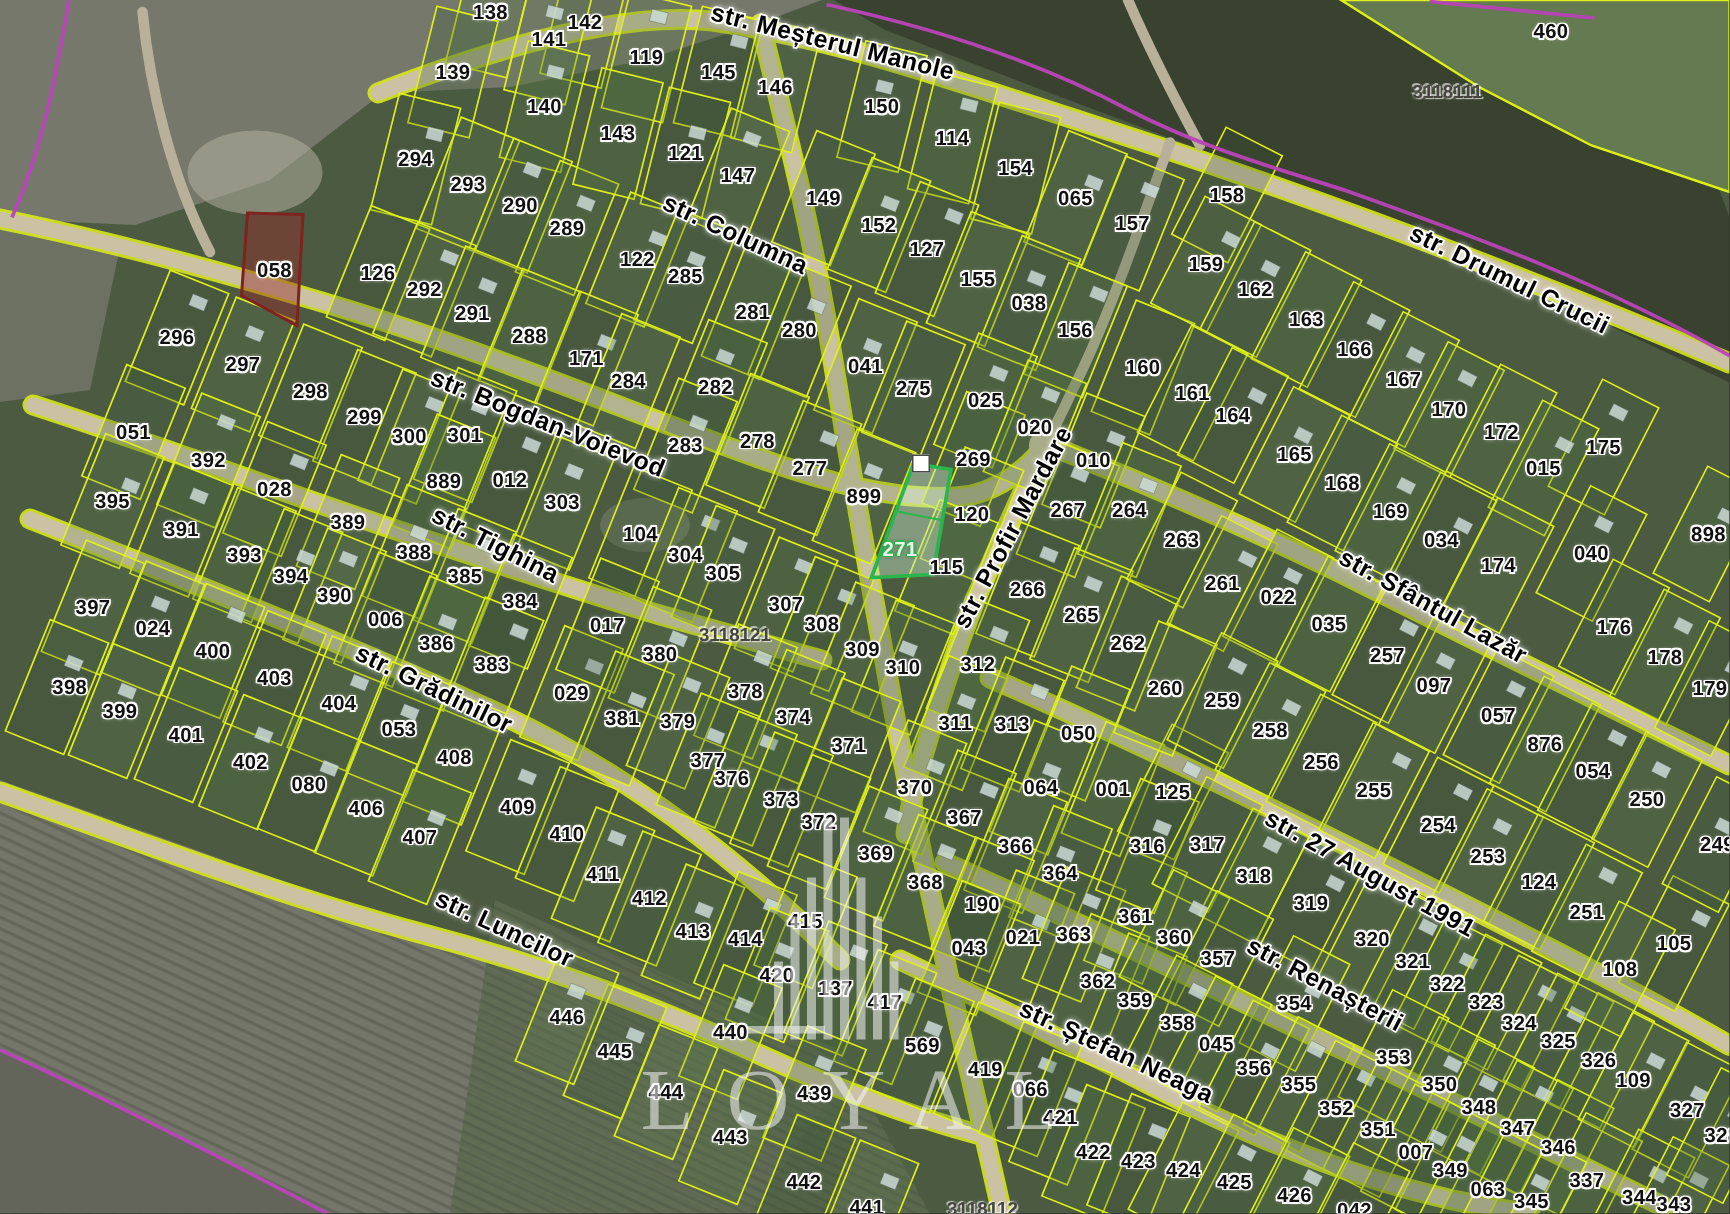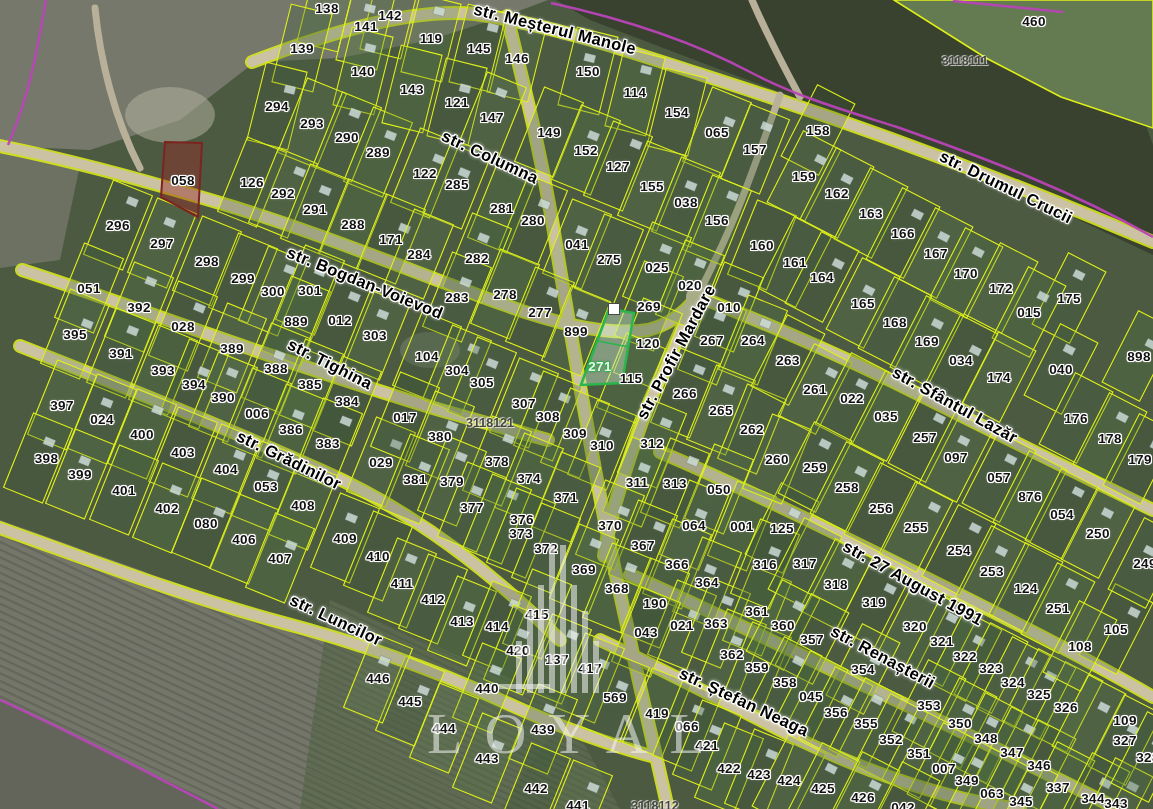--- a/index.html
+++ b/index.html
@@ -634,21 +634,21 @@
       <div class="plabel" style="left: 440px; top: 436px;">380</div>
       <div class="plabel" style="left: 497px; top: 461px;">378</div>
       <div class="plabel" style="left: 529px; top: 478px;">374</div>
       <div class="plabel" style="left: 415px; top: 479px;">381</div>
       <div class="plabel" style="left: 452px; top: 481px;">379</div>
       <div class="plabel" style="left: 566px; top: 497px;">371</div>
       <div class="plabel" style="left: 637px; top: 482px;">311</div>
       <div class="plabel" style="left: 675px; top: 483px;">313</div>
       <div class="plabel" style="left: 719px; top: 489px;">050</div>
       <div class="plabel" style="left: 472px; top: 507px;">377</div>
-      <div class="plabel" style="left: 522px; top: 519px;">376</div>
+      <div class="plabel" style="left: 488px; top: 519px;">376</div>
       <div class="plabel" style="left: 521px; top: 533px;">373</div>
       <div class="plabel" style="left: 610px; top: 525px;">370</div>
       <div class="plabel" style="left: 694px; top: 525px;">064</div>
       <div class="plabel" style="left: 742px; top: 526px;">001</div>
       <div class="plabel" style="left: 782px; top: 528px;">125</div>
       <div class="plabel" style="left: 863px; top: 303px;">165</div>
       <div class="plabel" style="left: 895px; top: 322px;">168</div>
       <div class="plabel" style="left: 927px; top: 341px;">169</div>
       <div class="plabel" style="left: 961px; top: 360px;">034</div>
       <div class="plabel" style="left: 999px; top: 377px;">174</div>
@@ -732,21 +732,21 @@
       <div class="plabel" style="left: 811px; top: 696px;">045</div>
       <div class="plabel" style="left: 836px; top: 712px;">356</div>
       <div class="plabel" style="left: 866px; top: 723px;">355</div>
       <div class="plabel" style="left: 929px; top: 705px;">353</div>
       <div class="plabel" style="left: 960px; top: 723px;">350</div>
       <div class="plabel" style="left: 891px; top: 739px;">352</div>
       <div class="plabel" style="left: 919px; top: 753px;">351</div>
       <div class="plabel" style="left: 986px; top: 738px;">348</div>
       <div class="plabel" style="left: 1012px; top: 752px;">347</div>
       <div class="plabel" style="left: 1039px; top: 765px;">346</div>
-      <div class="plabel" style="left: 1089px; top: 720px; margin-left: 36px;">109</div>
+      <div class="plabel" style="left: 1089px; top: 720px;">109</div>
       <div class="plabel" style="left: 1125px; top: 740px;">327</div>
       <div class="plabel" style="left: 1058px; top: 787px;">337</div>
       <div class="plabel" style="left: 1093px; top: 798px;">344</div>
       <div class="plabel" style="left: 1021px; top: 801px;">345</div>
       <div class="plabel" style="left: 992px; top: 793px;">063</div>
       <div class="plabel" style="left: 967px; top: 780px;">349</div>
       <div class="plabel" style="left: 944px; top: 768px;">007</div>
       <div class="plabel" style="left: 789px; top: 780px;">424</div>
       <div class="plabel" style="left: 823px; top: 788px;">425</div>
       <div class="plabel" style="left: 863px; top: 797px;">426</div>

